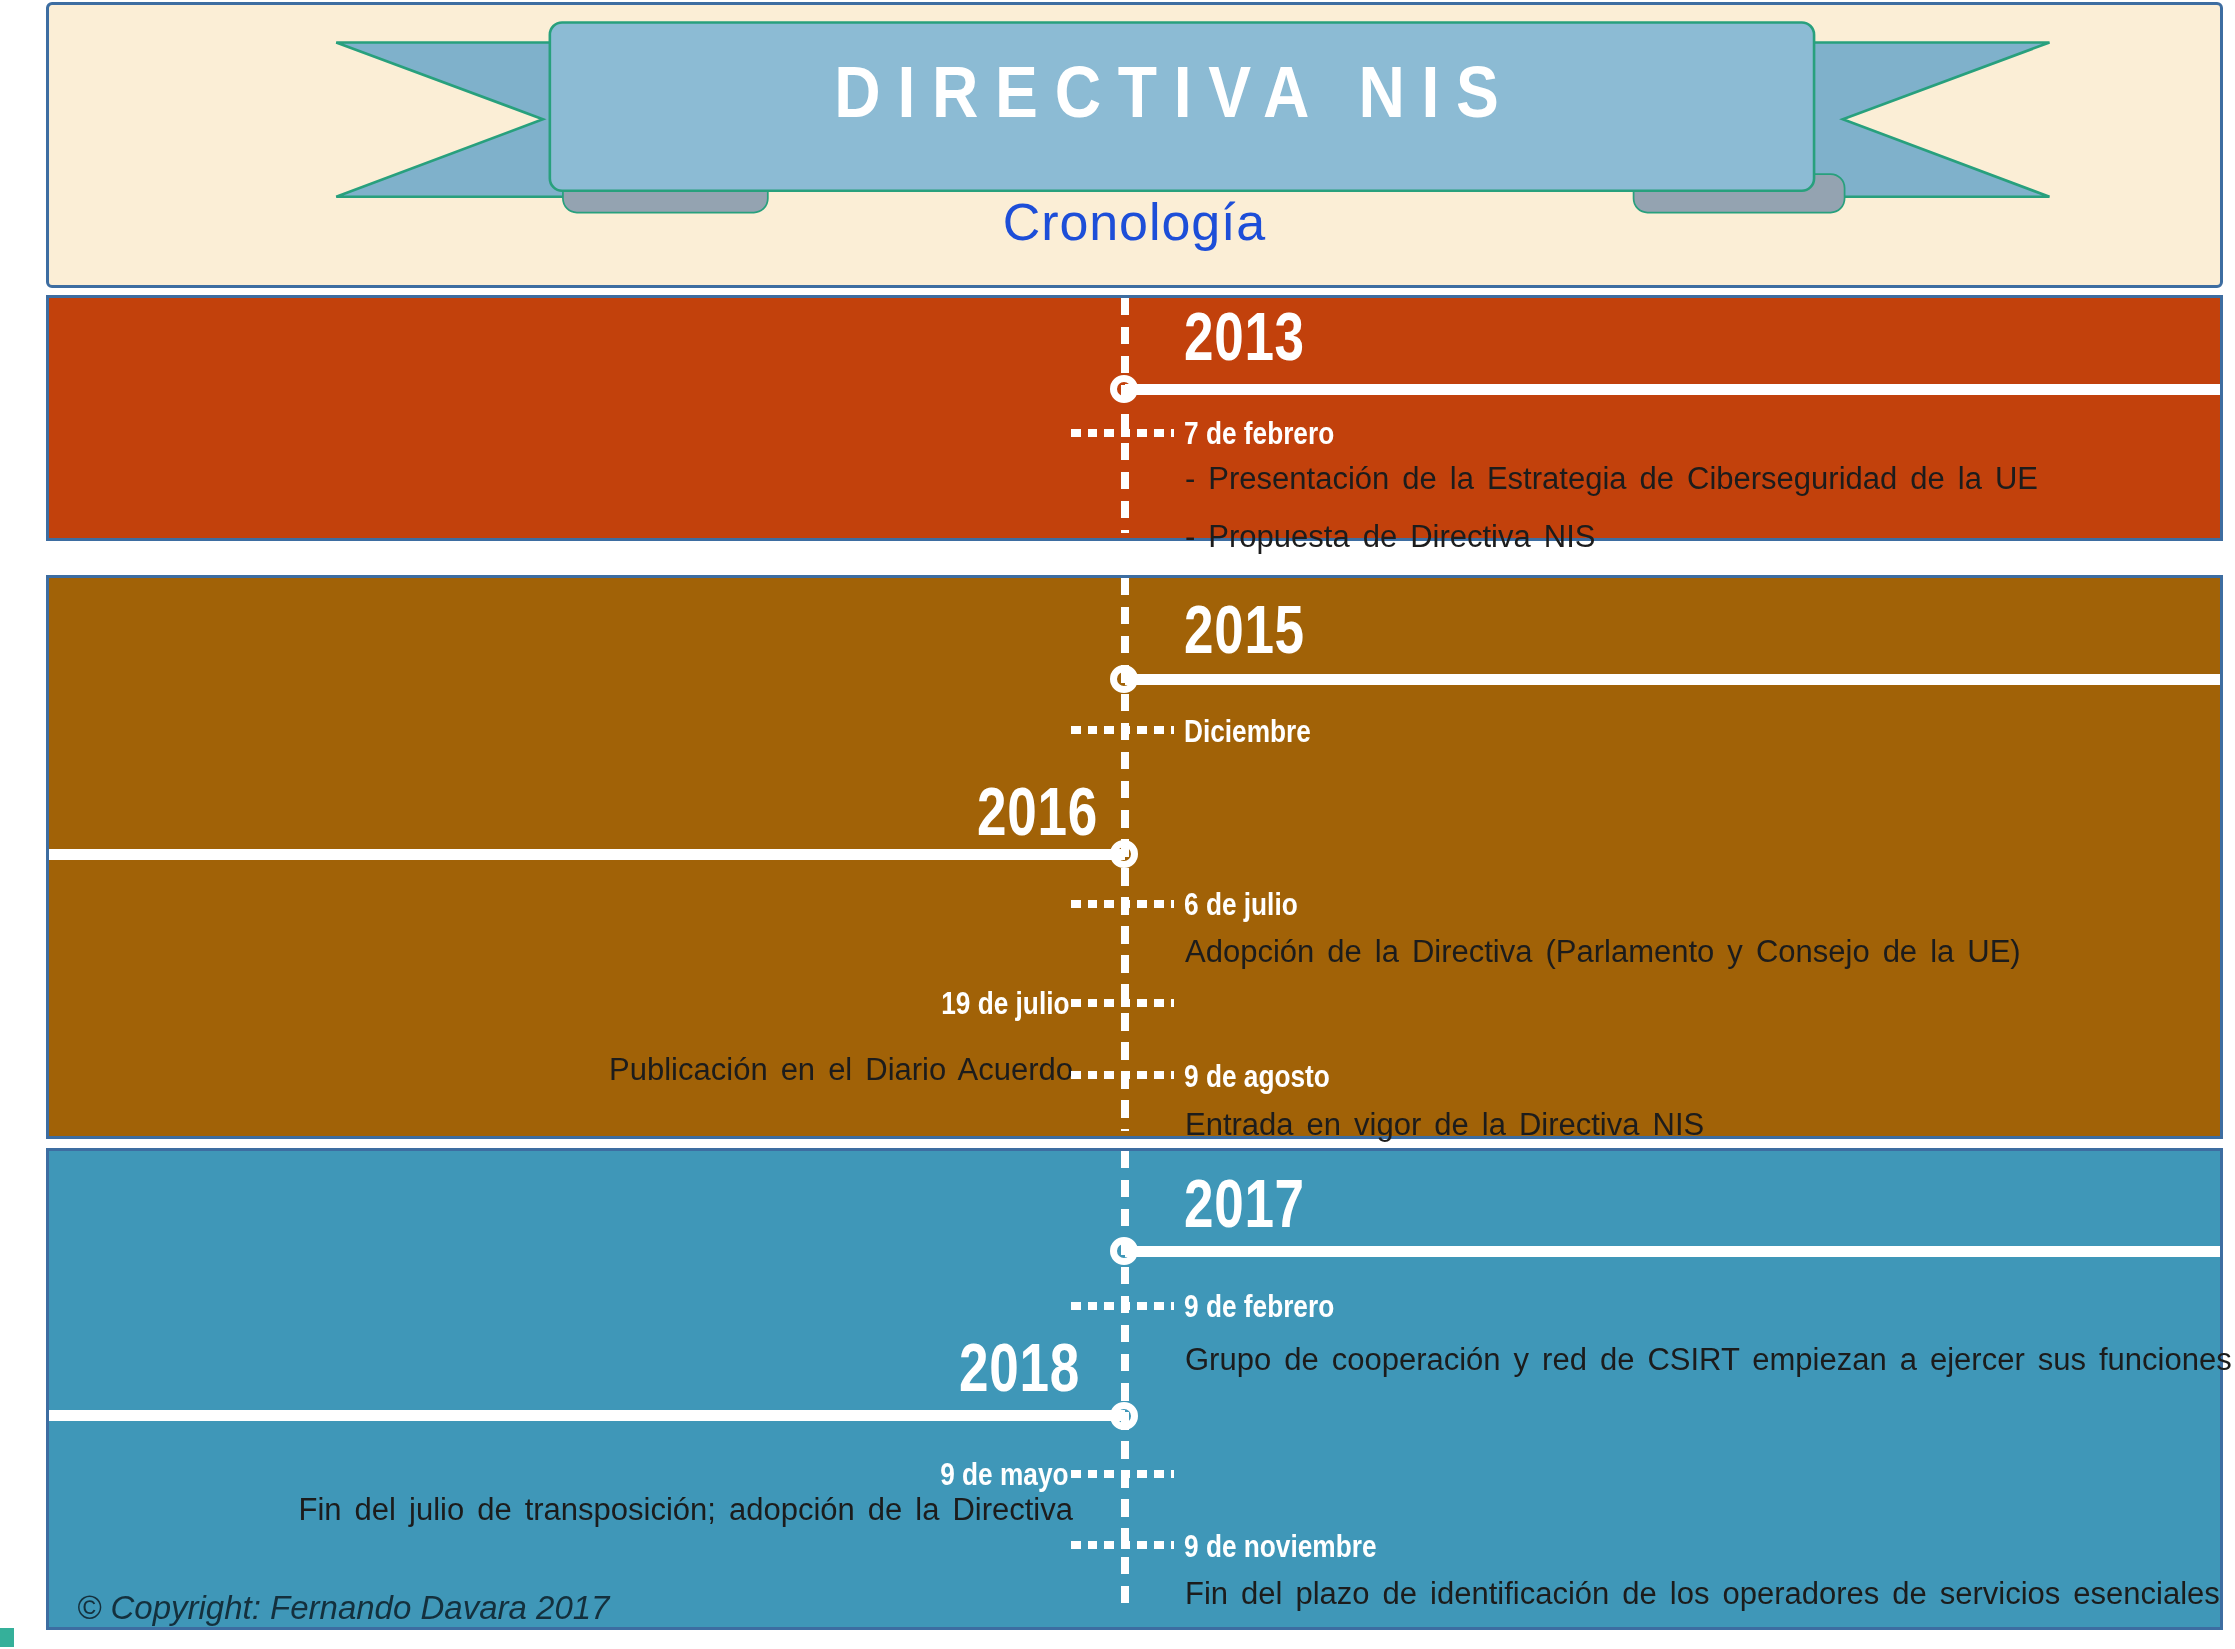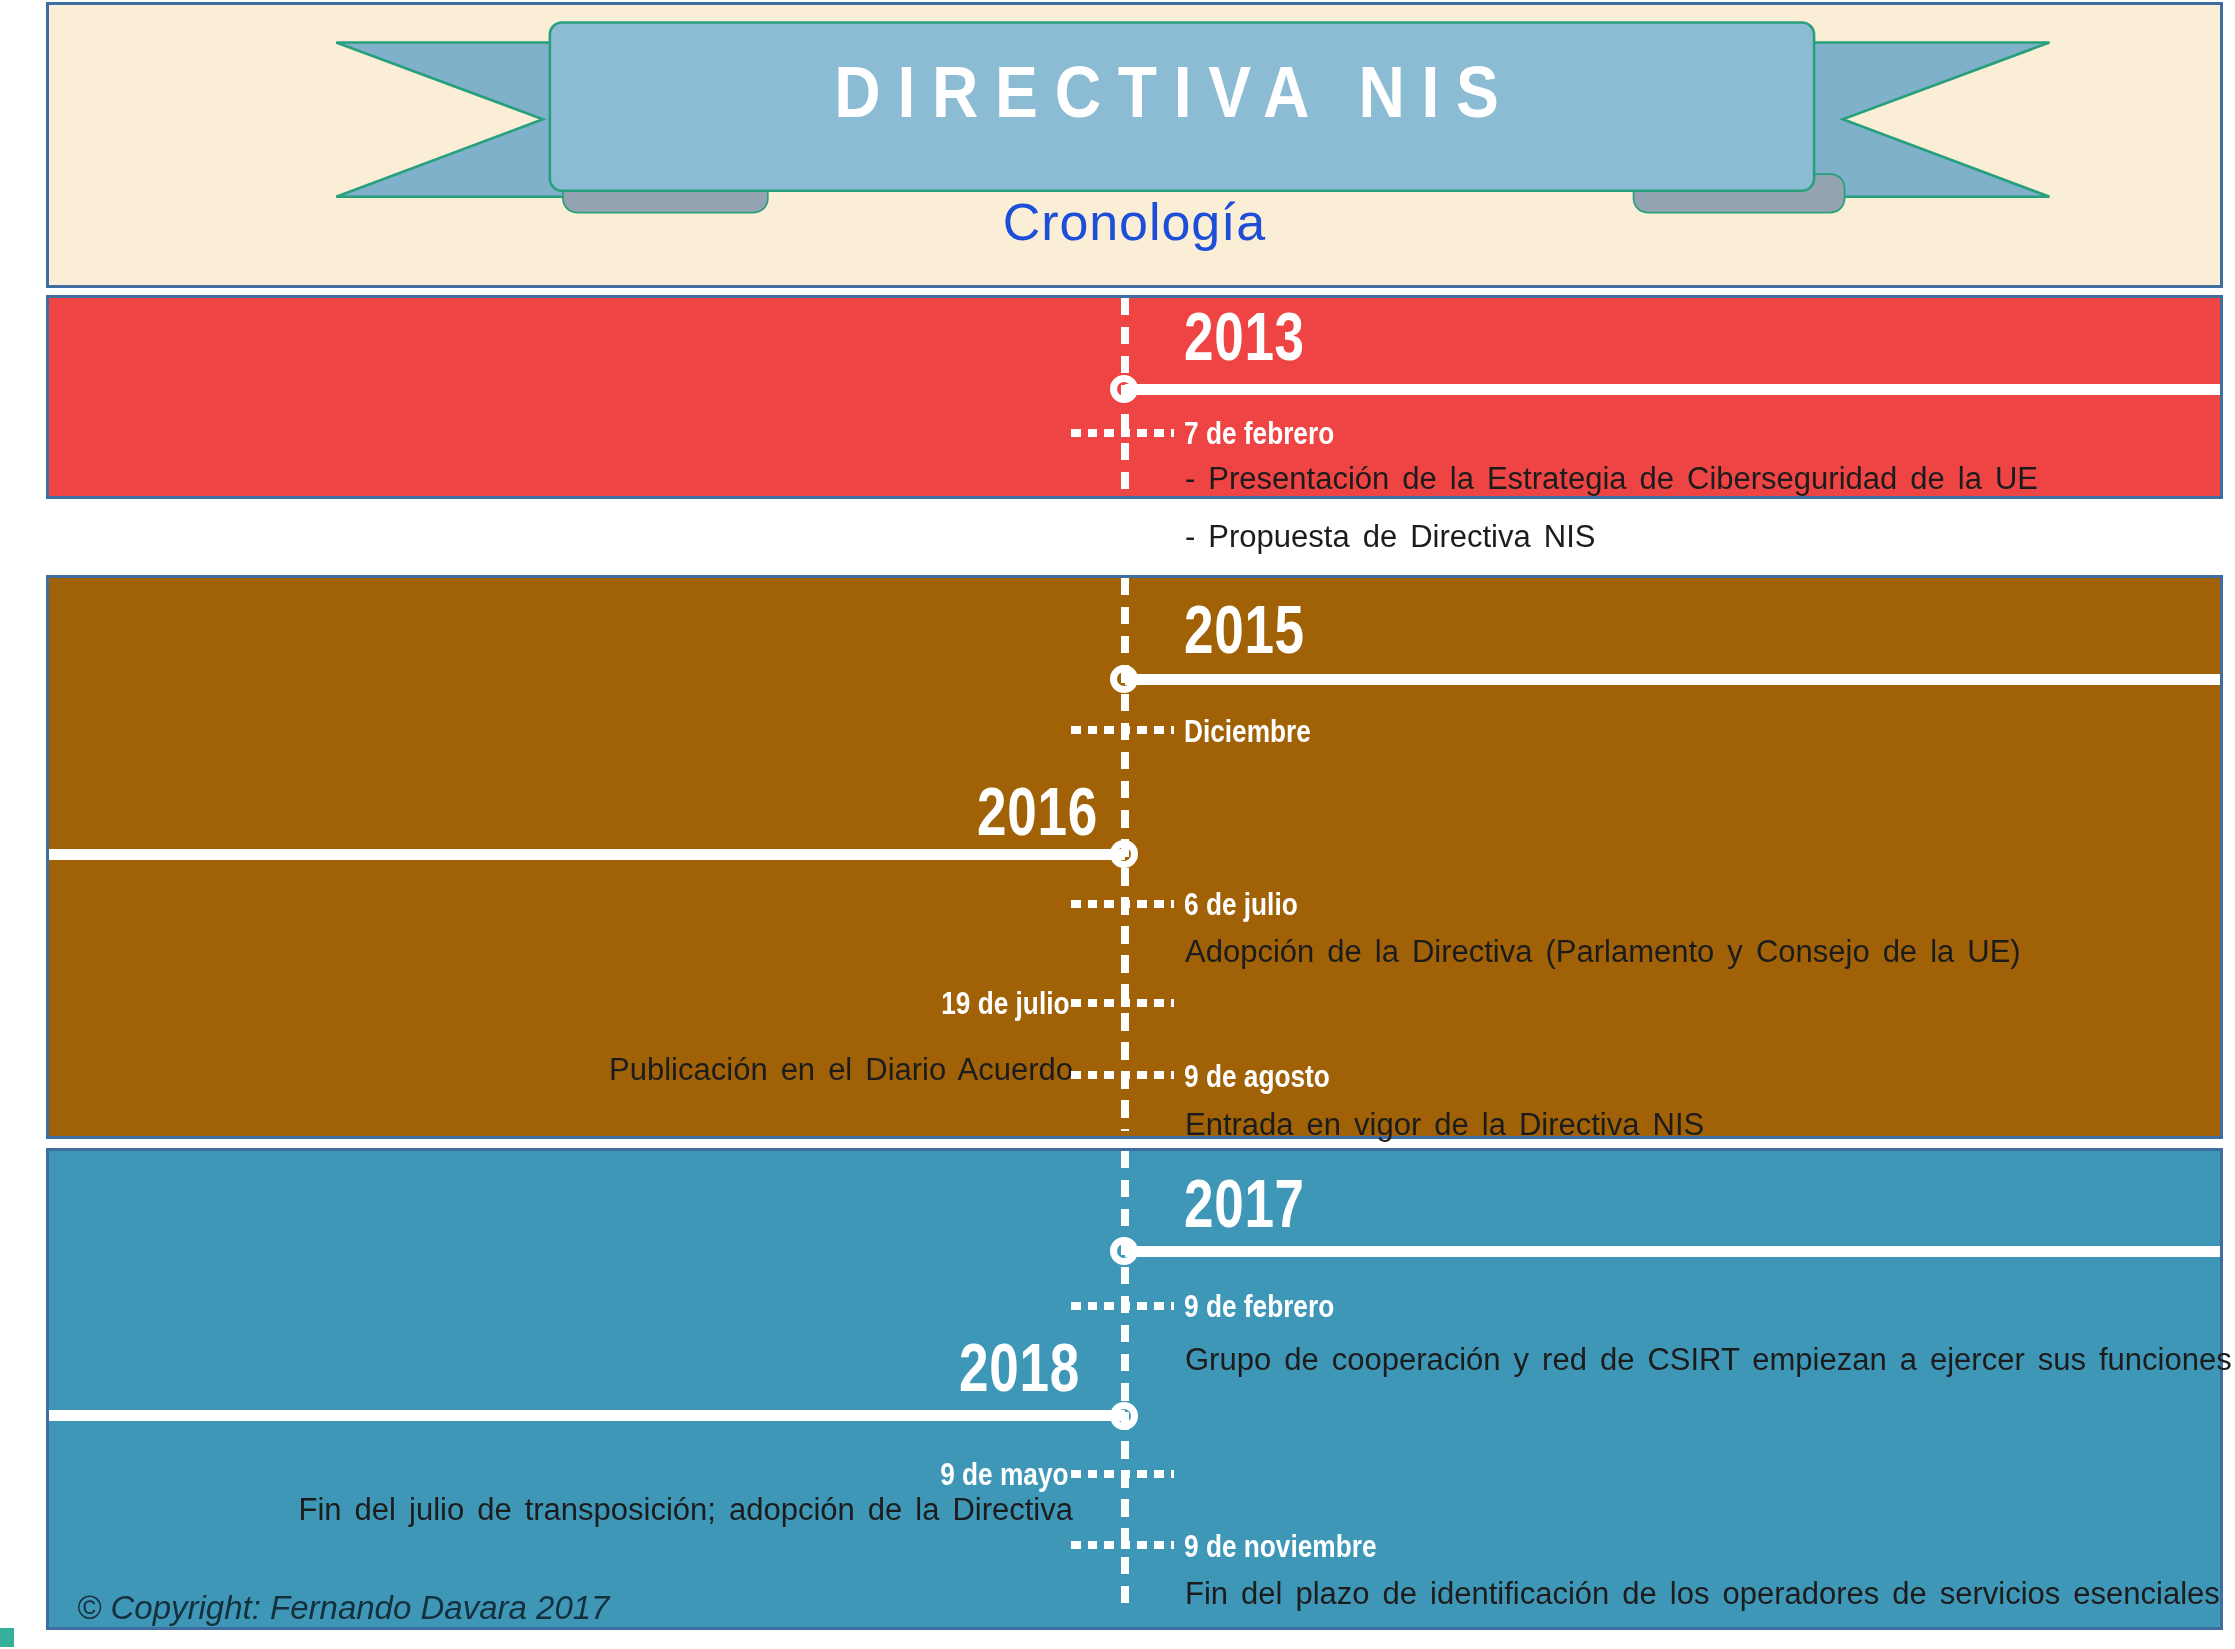--- a/index.html
+++ b/index.html
@@ -1,20 +1,20 @@
 <!DOCTYPE html>
 <html style="font-size:14px"><head>
 <meta charset="utf-8">
 <style>
   html,body{margin:0;padding:0;background:#ffffff;}
   .page{position:relative;width:2236px;height:1650px;background:#ffffff;overflow:hidden;
         font-family:"Liberation Sans", sans-serif;}
   .band{position:absolute;left:46px;width:2177px;border:3.5px solid #3d6da1;box-sizing:border-box;}
-  .band-header{top:1.7px;height:286px;background:#fbeed6;}
-  .band-2013{top:295px;height:204px;background:#ef4444;}
+  .band-header{top:1.7px;height:286px;background:#fbeed6;border-radius:6px;}
+  .band-2013{top:295px;height:246px;background:#c2410c;}
   .band-1516{top:575px;height:564px;background:#a16207;}
   .band-1718{top:1148px;height:482px;background:#3f97b8;}
 
   
   .ribbon-svg{position:absolute;left:0;top:0;width:2170px;height:279px;}
   .banner-title{position:absolute;left:493px;top:45px;width:1266px;text-align:center;
       color:#ffffff;font-size:73px;font-weight:bold;letter-spacing:19px;white-space:nowrap;
       transform:scaleX(.88);transform-origin:center;}
   .subtitle{position:absolute;left:0;top:187px;width:100%;text-align:center;color:#1d4ed8;
       font-size:52px;letter-spacing:0.9px;}

